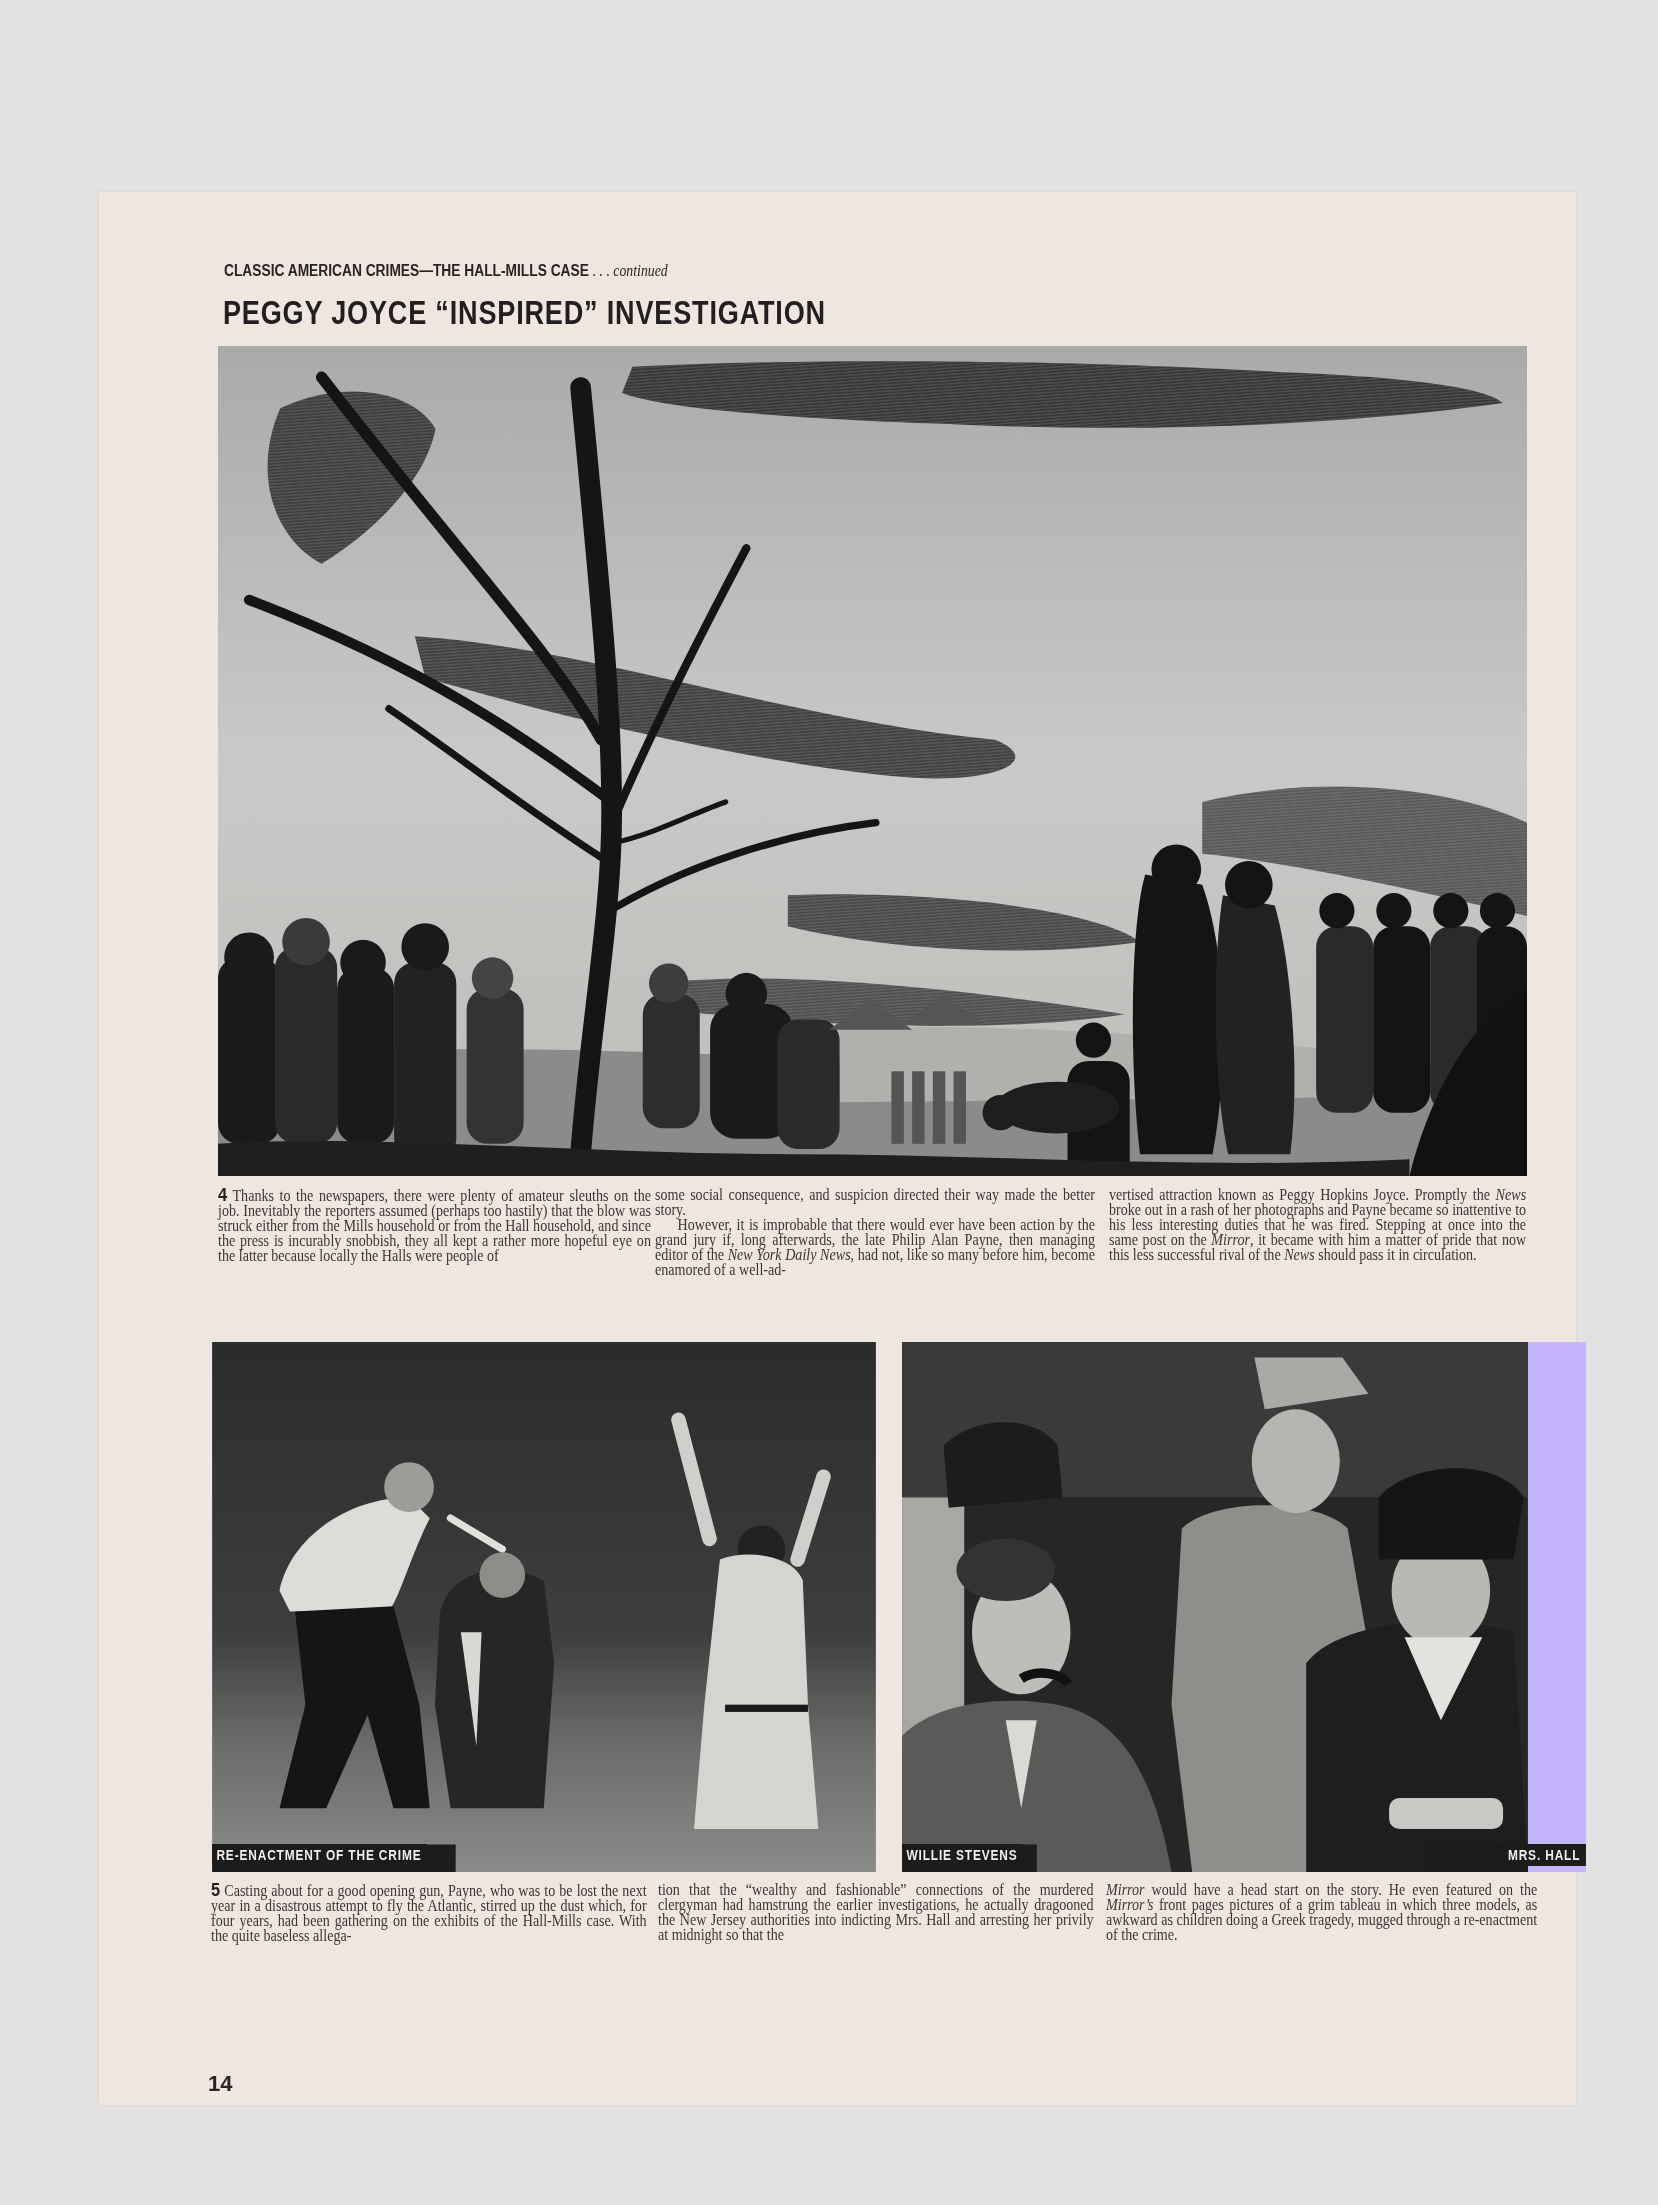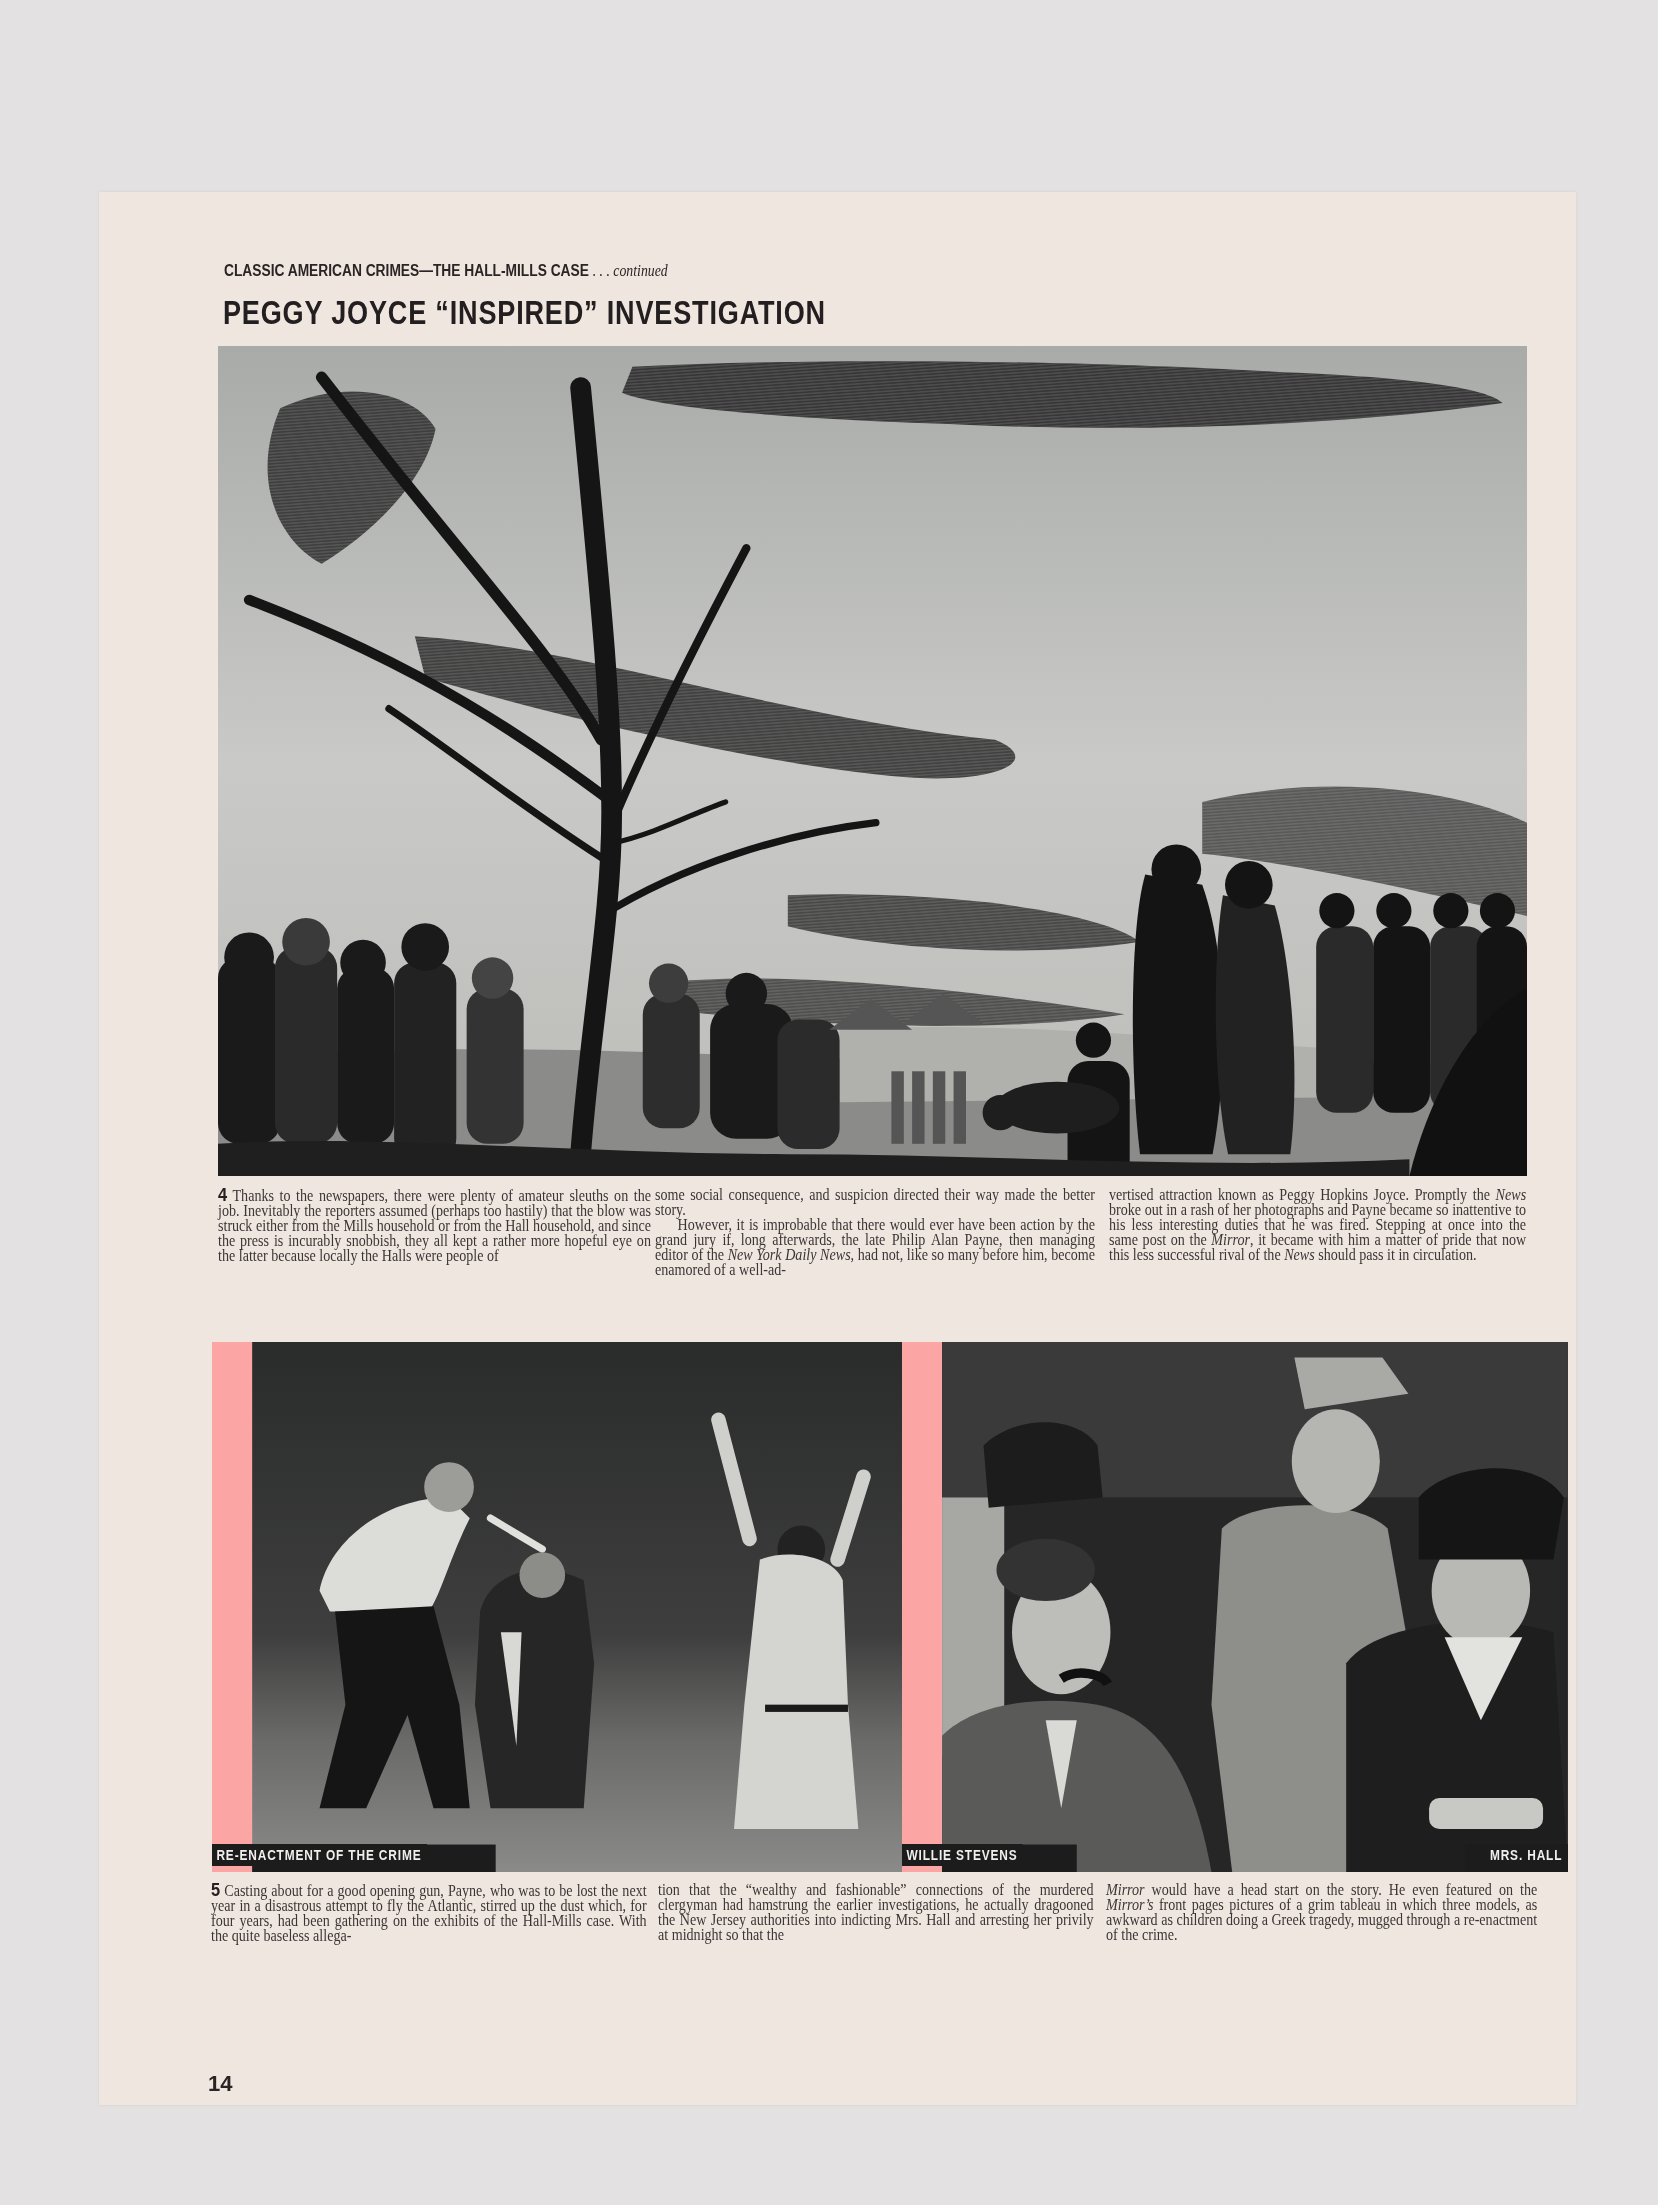--- a/index.html
+++ b/index.html
@@ -37,21 +37,21 @@
     position:absolute; font-size:16px; line-height:15px; color:#3b3535;
     text-align:justify; text-align-last:left;
     transform:scaleX(0.88); transform-origin:left top;
   }
   .col p { margin:0; }
   .col p.indent { text-indent:1.6em; }
   .col .num { font-family:"Liberation Sans", sans-serif; font-weight:bold; font-size:18.7px; color:#262020; }
   .col i { font-style:italic; }
   
   .photo {
-    position:absolute; top:1342px; height:530px; background:#fca5a5; overflow:hidden;padding-left:40px;
+    position:absolute; top:1342px; height:530px; background:#c4b5fd; overflow:hidden;
   }
   .photo svg { display:block; }
   .photo-label {
     position:absolute; bottom:6.2px;
     font-family:"Liberation Sans", sans-serif; font-weight:bold; font-size:14px;
     color:#f1efee; letter-spacing:1px; background:#1d1c1d; padding:3.1px 6.2px 3.1px 5.2px;
     transform:scaleX(0.85); white-space:nowrap;
   }
   .pagenum {
     position:absolute; left:208px; top:2023px;
@@ -191,21 +191,21 @@
     <path d="M1180 260 L1130 420" stroke="#cfcfcb" stroke-width="28" stroke-linecap="round"></path>
     <circle cx="1060" cy="400" r="46" fill="#222"></circle>
     <path d="M980 420 C1030 400,1120 410,1140 460 L1150 700 L1170 940 L930 940 L950 700 Z" fill="#d4d4d0"></path>
     <rect x="990" y="700" width="160" height="14" fill="#1a1a1a"></rect>
 
     <rect x="0" y="970" width="470" height="53" fill="#1d1c1d"></rect>
   </svg>
   <div class="photo-label" style="left:0px; transform-origin:left center;">RE-ENACTMENT OF THE CRIME</div>
 </div>
 
-<div class="photo" style="left:902px; width:626px;">
+<div class="photo" style="left:902px; width:684px;">
   <svg width="626" height="530" viewBox="0 0 1208 1023">
     <rect width="1208" height="1023" fill="#262627"></rect>
     <rect x="0" y="0" width="1208" height="300" fill="#3a3a3b"></rect>
     <rect x="0" y="300" width="120" height="500" fill="#a7a7a4"></rect>
 
     <path d="M0 760 C60 700,180 680,300 700 C400 720,480 800,520 1023 L0 1023 Z" fill="#5a5a58"></path>
     <ellipse cx="230" cy="560" rx="95" ry="120" fill="#bdbdb9"></ellipse>
     <ellipse cx="200" cy="440" rx="95" ry="60" fill="#333"></ellipse>
     <path d="M230 650 C260 630,310 640,320 660" stroke="#111" stroke-width="18" fill="none"></path>
     <path d="M200 730 L230 900 L260 730 Z" fill="#d9d9d5"></path>

